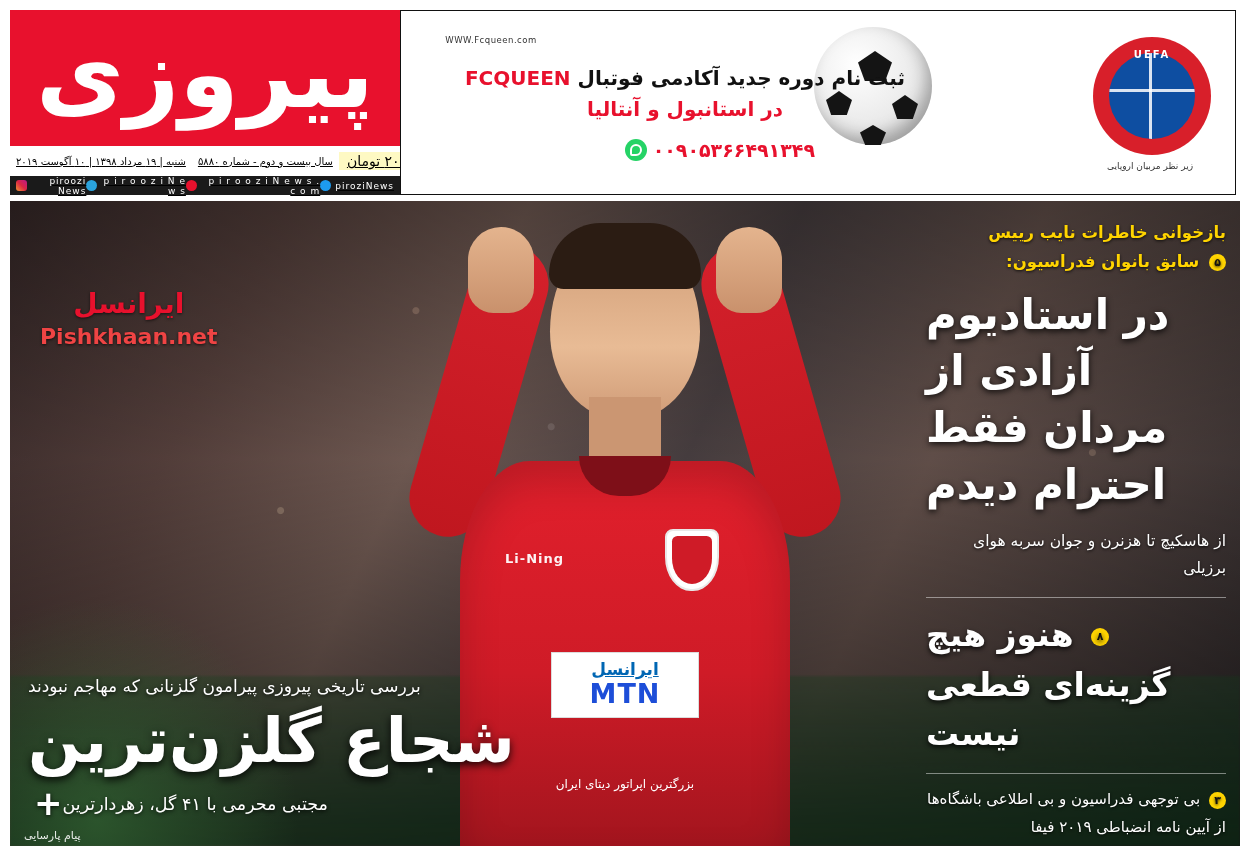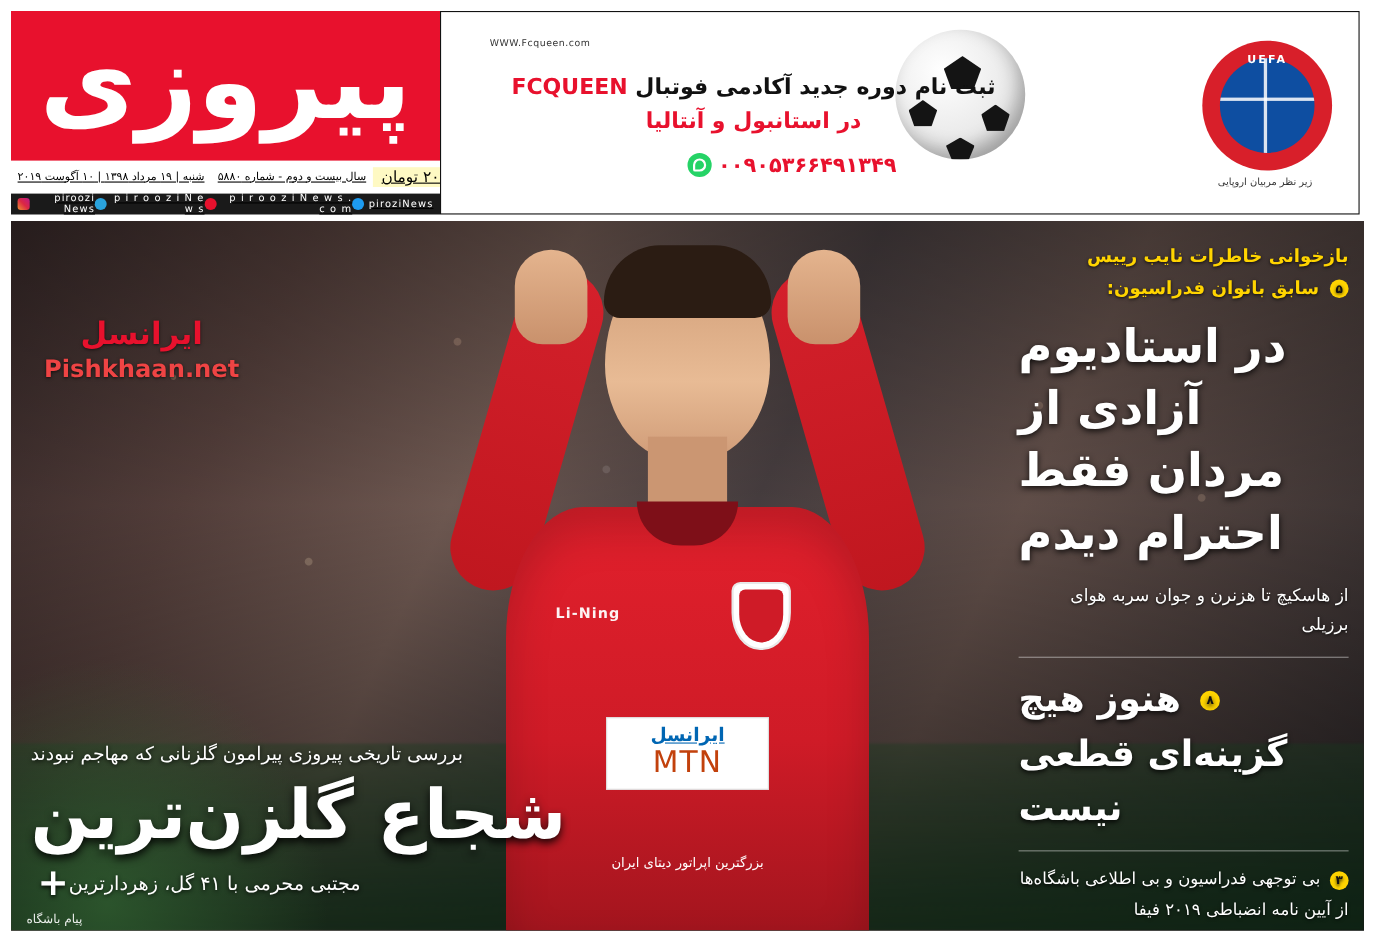--- a/index.html
+++ b/index.html
@@ -432,23 +432,23 @@
     box-sizing: border-box;
   }
   .p-sponsor .s1 {
     color: #0066b3;
     font-size: 17px;
     font-weight: bold;
     line-height: 1.2;
     text-decoration: underline;
   }
   .p-sponsor .s2 {
-    color: #c2410c;
+    color: #1d4ed8;
     font-size: 27px;
-    font-weight: normal;
+    font-weight: bold;
     letter-spacing: 1px;
     line-height: 1.1;
   }
   .p-clubcrest {
     position: absolute;
     left: 50%;
     margin-left: 40px;
     top: 328px;
     width: 54px; height: 62px;
     background: #ffffff;
@@ -776,15 +776,15 @@
 
     <div class="leftblock">
       <div class="lb-kicker">بررسی تاریخی پیروزی پیرامون گلزنانی که مهاجم نبودند</div>
       <div class="lb-line1">شجاع گلزن‌ترین</div>
       <div class="lb-bullets">
         <span class="plus">+</span>
         <div>مجتبی محرمی با ۴۱ گل، زهردارترین</div>
       </div>
     </div>
 
-    <div class="credit">پیام باشگاه</div>
+    <div class="credit">پیام پارسایی</div>
   </div>
 </div>
 
 </body></html>

